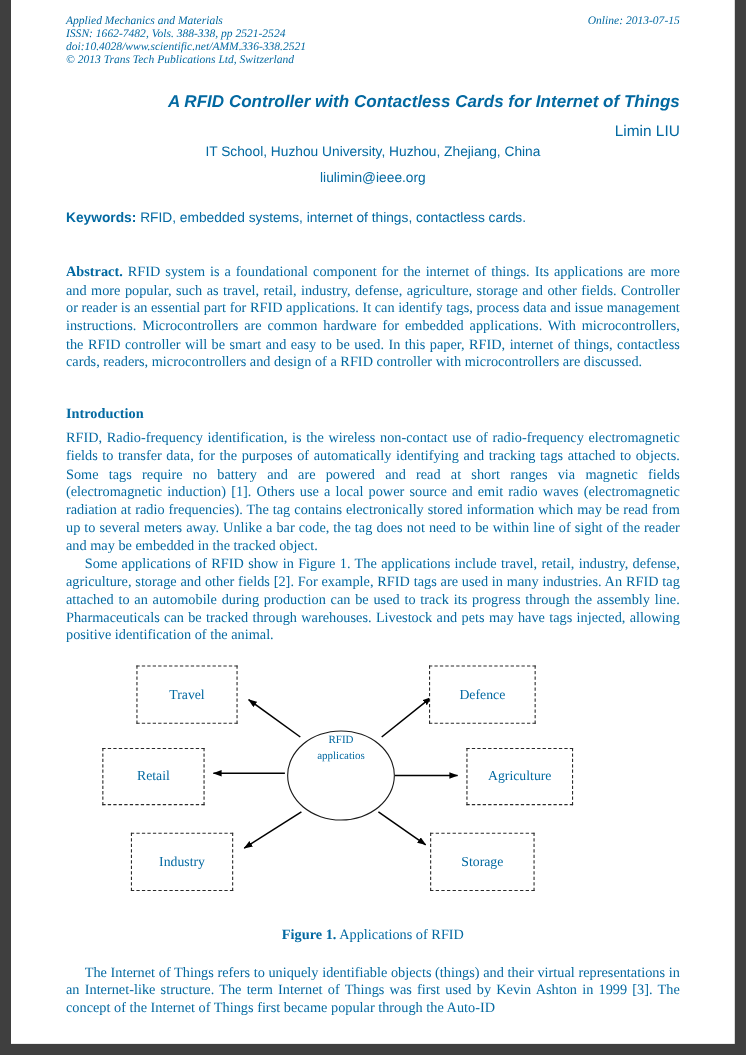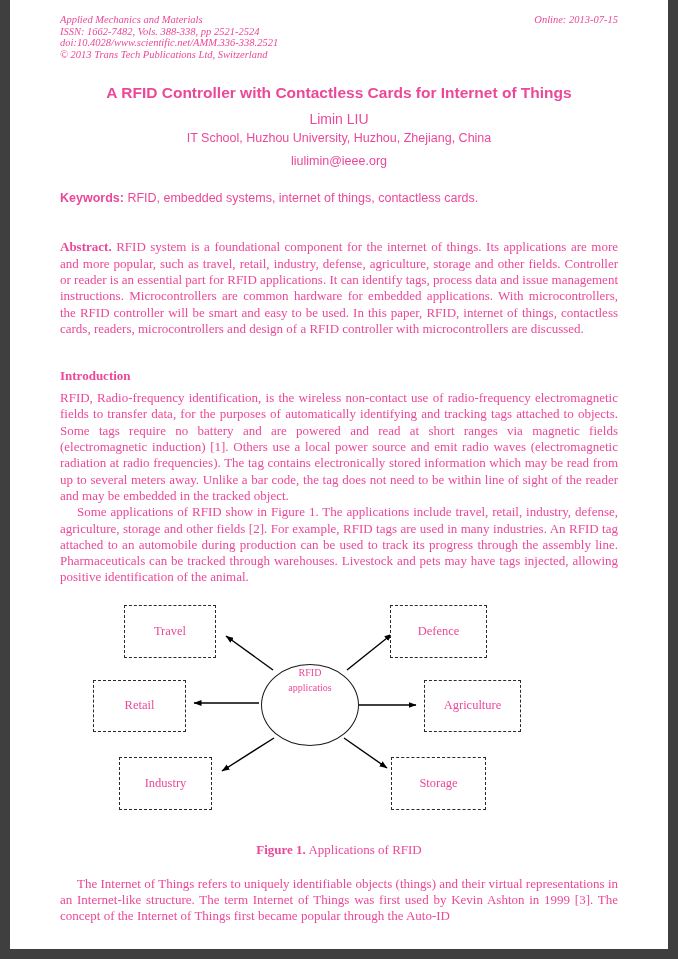--- a/index.html
+++ b/index.html
@@ -17,46 +17,47 @@
   }
   .page {
     position: absolute;
     left: 10px;
     top: 0;
     width: 658px;
     height: 949px;
     background: #ffffff;
     box-sizing: border-box;
     padding: 14px 50px 0 50px;
-    color: #ec4899;
+    color: #0369a1;
   }
   
   .hdr {
     display: flex;
     justify-content: space-between;
     align-items: flex-start;
     font-style: italic;
     font-size: 10.5px;
     line-height: 11.6px;
   }
   .hdr .left div { white-space: nowrap; }
   .hdr .right { white-space: nowrap; }
 
   
   .title {
     margin-top: 24px;
-    text-align: center;
+    text-align: right;
     font-family: "Liberation Sans", sans-serif;
     font-weight: bold;
     font-size: 15.5px;
     line-height: 18px;
+    font-style: italic;
   }
   .author {
     margin-top: 9px;
-    text-align: center;
+    text-align: right;
     font-family: "Liberation Sans", sans-serif;
     font-size: 14px;
   }
   .affil {
     margin-top: 4px;
     text-align: center;
     font-family: "Liberation Sans", sans-serif;
     font-size: 12.5px;
   }
   .email {

